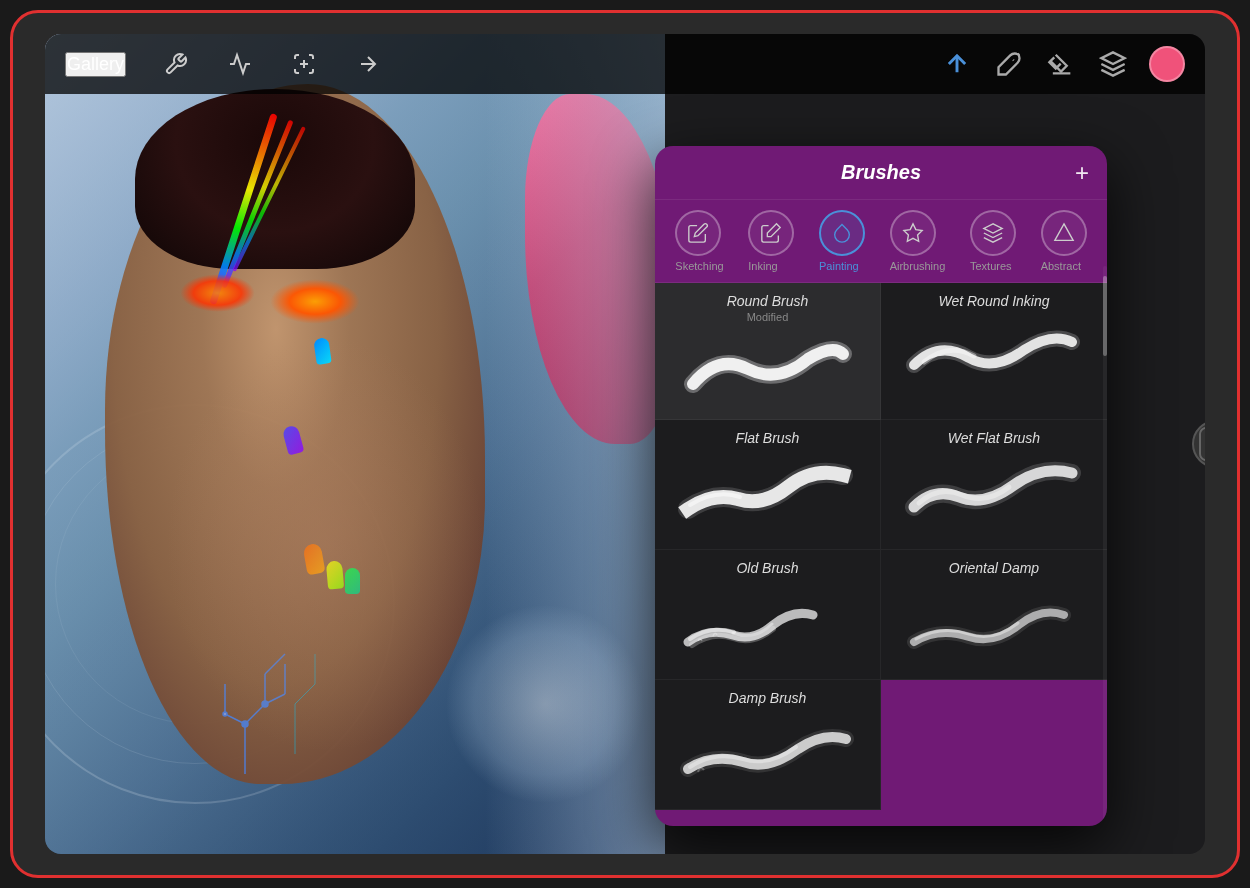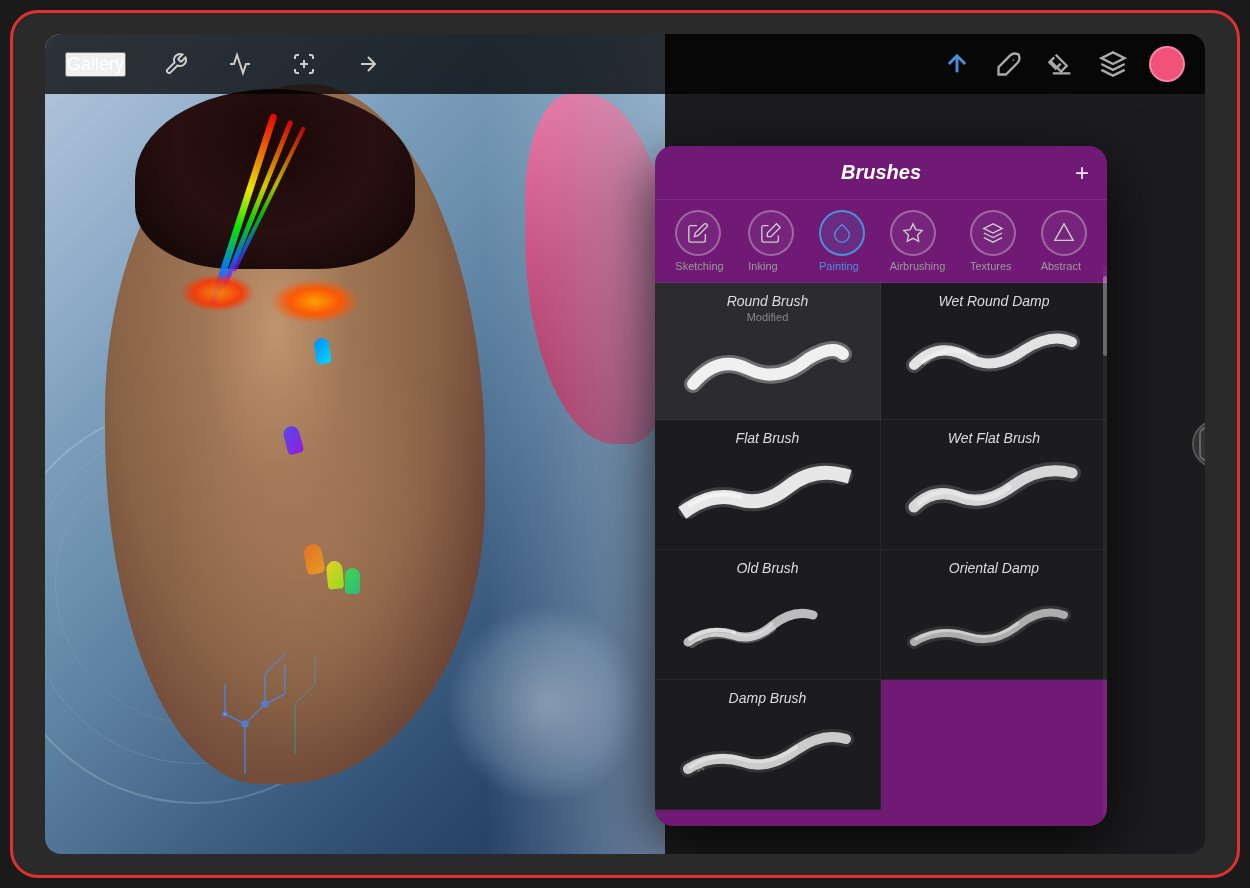--- a/index.html
+++ b/index.html
@@ -460,21 +460,21 @@
             <div class="brush-subtitle">Modified</div>
             <div class="brush-preview">
               <svg class="brush-stroke-svg" viewBox="0 0 180 70" fill="none">
                 <path d="M15 50 Q40 20 70 35 Q100 50 130 25 Q155 10 165 20" stroke="white" stroke-width="12" stroke-linecap="round" stroke-linejoin="round" fill="none" opacity="0.9"></path>
                 <path d="M15 50 Q40 20 70 35 Q100 50 130 25 Q155 10 165 20" stroke="rgba(255,255,255,0.3)" stroke-width="18" stroke-linecap="round" stroke-linejoin="round" fill="none"></path>
               </svg>
             </div>
           </div>
 
           <div class="brush-cell">
-            <div class="brush-name">Wet Round Damp</div>
+            <div class="brush-name">Wet Round Inking</div>
             <div class="brush-subtitle"></div>
             <div class="brush-preview">
               <svg class="brush-stroke-svg" viewBox="0 0 180 70" fill="none">
                 <path d="M10 45 Q35 20 65 38 Q90 52 120 30 Q148 12 168 22" stroke="rgba(255,255,255,0.85)" stroke-width="10" stroke-linecap="round" fill="none"></path>
                 <path d="M10 45 Q35 20 65 38 Q90 52 120 30 Q148 12 168 22" stroke="rgba(255,255,255,0.2)" stroke-width="16" stroke-linecap="round" fill="none"></path>
                 <path d="M20 42 Q45 22 70 36" stroke="rgba(255,255,255,0.4)" stroke-width="5" stroke-linecap="round" fill="none"></path>
               </svg>
             </div>
           </div>
 

